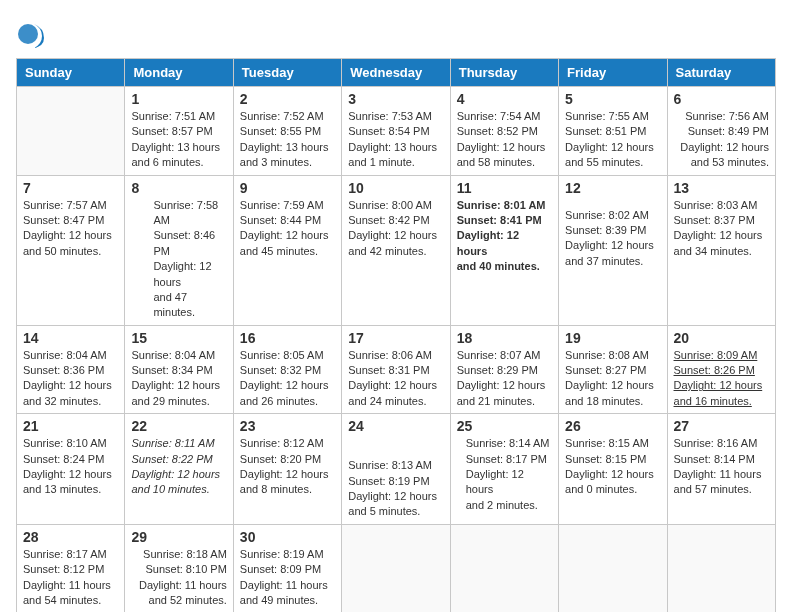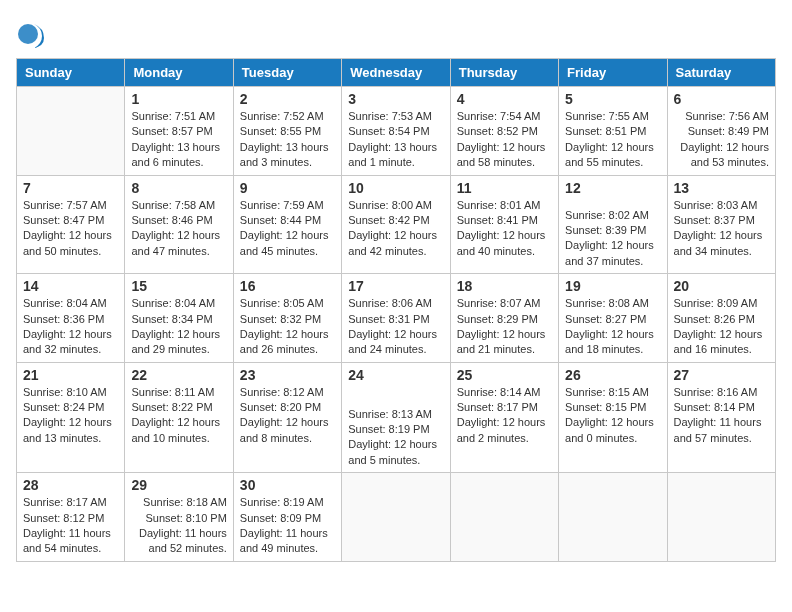--- a/index.html
+++ b/index.html
@@ -139,42 +139,42 @@
       <tr>
         <td>
           <span class="day-number">7</span>
           <div class="cell-text" style="white-space: pre-line;">Sunrise: 7:57 AM
 Sunset: 8:47 PM
 Daylight: 12 hours
 and 50 minutes.</div>
         </td>
         <td>
           <span class="day-number">8</span>
-          <div class="cell-text" style="white-space: pre-line;">Sunrise: 7:58 AM
+          <div class="cell-text" style="white-space: pre-line; margin-left: 22px;">Sunrise: 7:58 AM
 Sunset: 8:46 PM
 Daylight: 12 hours
 and 47 minutes.</div>
         </td>
         <td>
           <span class="day-number">9</span>
           <div class="cell-text" style="white-space: pre-line;">Sunrise: 7:59 AM
 Sunset: 8:44 PM
 Daylight: 12 hours
 and 45 minutes.</div>
         </td>
         <td>
           <span class="day-number">10</span>
           <div class="cell-text" style="white-space: pre-line;">Sunrise: 8:00 AM
 Sunset: 8:42 PM
 Daylight: 12 hours
 and 42 minutes.</div>
         </td>
         <td>
           <span class="day-number">11</span>
-          <div class="cell-text" style="white-space: pre-line;">Sunrise: 8:01 AM
+          <div class="cell-text" style="white-space: pre-line; font-weight: bold;">Sunrise: 8:01 AM
 Sunset: 8:41 PM
 Daylight: 12 hours
 and 40 minutes.</div>
         </td>
         <td>
           <span class="day-number">12</span>
           <div class="cell-text" style="white-space: pre-line; margin-top: 12px;">Sunrise: 8:02 AM
 Sunset: 8:39 PM
 Daylight: 12 hours
 and 37 minutes.</div>
@@ -225,58 +225,58 @@
         </td>
         <td>
           <span class="day-number">19</span>
           <div class="cell-text" style="white-space: pre-line;">Sunrise: 8:08 AM
 Sunset: 8:27 PM
 Daylight: 12 hours
 and 18 minutes.</div>
         </td>
         <td>
           <span class="day-number">20</span>
-          <div class="cell-text" style="white-space: pre-line;">Sunrise: 8:09 AM
+          <div class="cell-text" style="white-space: pre-line; text-decoration: underline;">Sunrise: 8:09 AM
 Sunset: 8:26 PM
 Daylight: 12 hours
 and 16 minutes.</div>
         </td>
       </tr>
       <tr>
         <td>
           <span class="day-number">21</span>
           <div class="cell-text" style="white-space: pre-line;">Sunrise: 8:10 AM
 Sunset: 8:24 PM
 Daylight: 12 hours
 and 13 minutes.</div>
         </td>
         <td>
           <span class="day-number">22</span>
-          <div class="cell-text" style="white-space: pre-line;">Sunrise: 8:11 AM
+          <div class="cell-text" style="white-space: pre-line; font-style: italic;">Sunrise: 8:11 AM
 Sunset: 8:22 PM
 Daylight: 12 hours
 and 10 minutes.</div>
         </td>
         <td>
           <span class="day-number">23</span>
           <div class="cell-text" style="white-space: pre-line;">Sunrise: 8:12 AM
 Sunset: 8:20 PM
 Daylight: 12 hours
 and 8 minutes.</div>
         </td>
         <td>
           <span class="day-number">24</span>
           <div class="cell-text" style="white-space: pre-line; margin-top: 24px;">Sunrise: 8:13 AM
 Sunset: 8:19 PM
 Daylight: 12 hours
 and 5 minutes.</div>
         </td>
         <td>
           <span class="day-number">25</span>
-          <div class="cell-text" style="white-space: pre-line;">Sunrise: 8:14 AM
+          <div class="cell-text" style="white-space: pre-line; margin-left: 9px;">Sunrise: 8:14 AM
 Sunset: 8:17 PM
 Daylight: 12 hours
 and 2 minutes.</div>
         </td>
         <td>
           <span class="day-number">26</span>
           <div class="cell-text" style="white-space: pre-line;">Sunrise: 8:15 AM
 Sunset: 8:15 PM
 Daylight: 12 hours
 and 0 minutes.</div>

